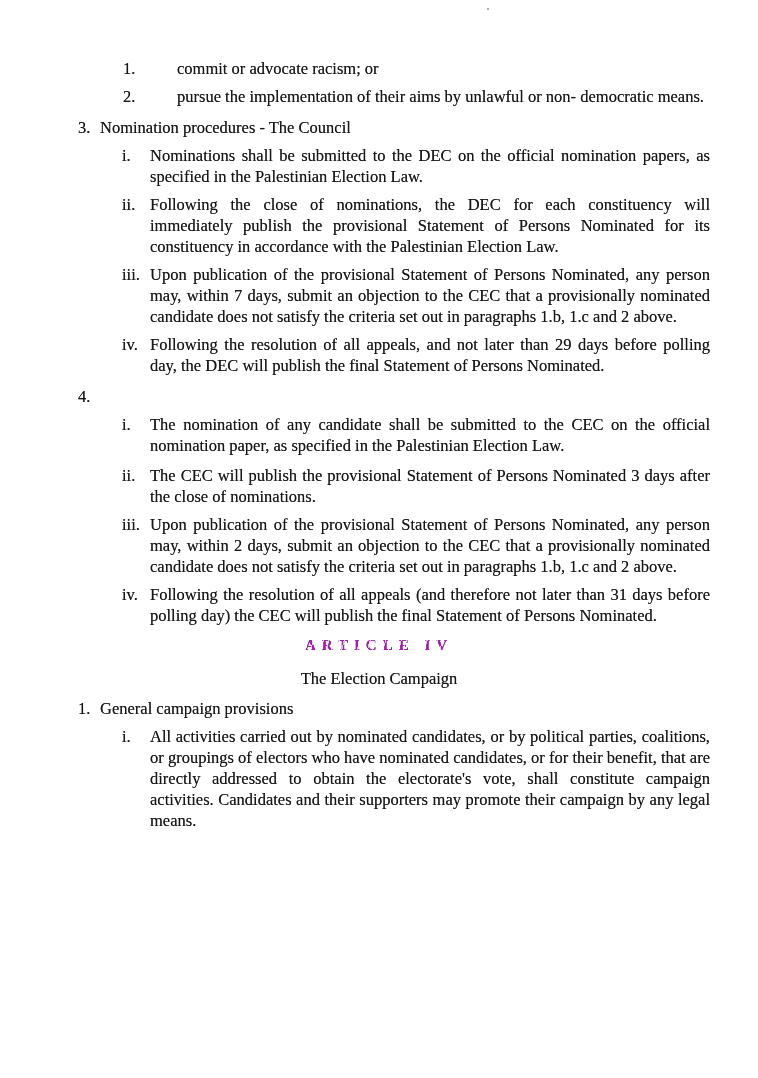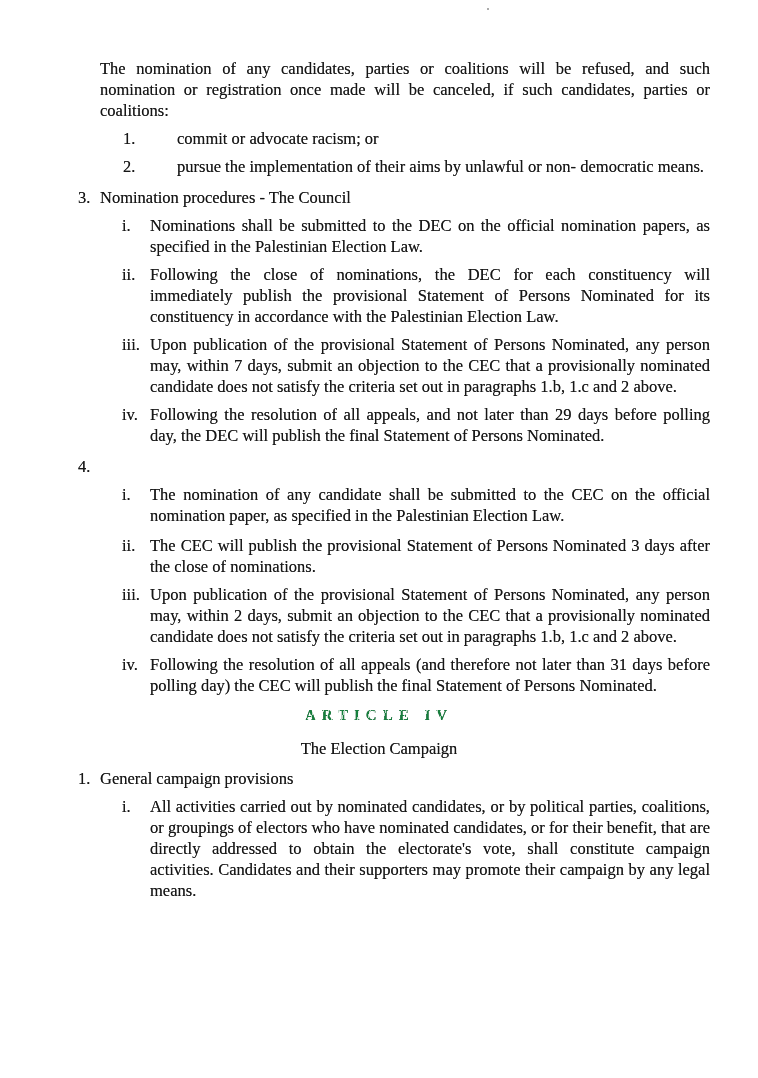--- a/index.html
+++ b/index.html
@@ -62,21 +62,21 @@
   }
   .roman-item.gap-lg { margin-bottom: 10px; }
   .roman-item.gap-xl { margin-bottom: 9px; }
   
   .article-heading {
     text-align: center;
     margin: 1px 48px 12px 48px;
     font-weight: 700;
     font-size: 15px;
     letter-spacing: 6px;
-    color: #15803d;
+    color: #a21caf;
     filter: blur(0.45px);
     -webkit-mask-image: repeating-linear-gradient(105deg, #000 0 2px, rgba(0,0,0,0.3) 2px 3px, #000 3px 5px);
     mask-image: repeating-linear-gradient(105deg, #000 0 2px, rgba(0,0,0,0.3) 2px 3px, #000 3px 5px);
   }
   .sub-heading {
     text-align: center;
     margin: 0 48px 9px 48px;
   }
   .page-number {
     position: absolute;
@@ -96,21 +96,20 @@
   }
 </style>
 </head>
 <body>
 
 <div class="page">
   <div class="artifact-dot"></div>
 
   <div class="content">
 
-    <p class="para">The nomination of any candidates, parties or coalitions will be refused, and such nomination or registration once made will be canceled, if such candidates, parties or coalitions:</p>
 
     <div class="num-item">
       <span class="ln">1.</span>
       <span class="ltext">commit or advocate racism; or</span>
     </div>
     <div class="num-item gap-lg">
       <span class="ln">2.</span>
       <span class="ltext">pursue the implementation of their aims by unlawful or non- democratic means.</span>
     </div>
 

